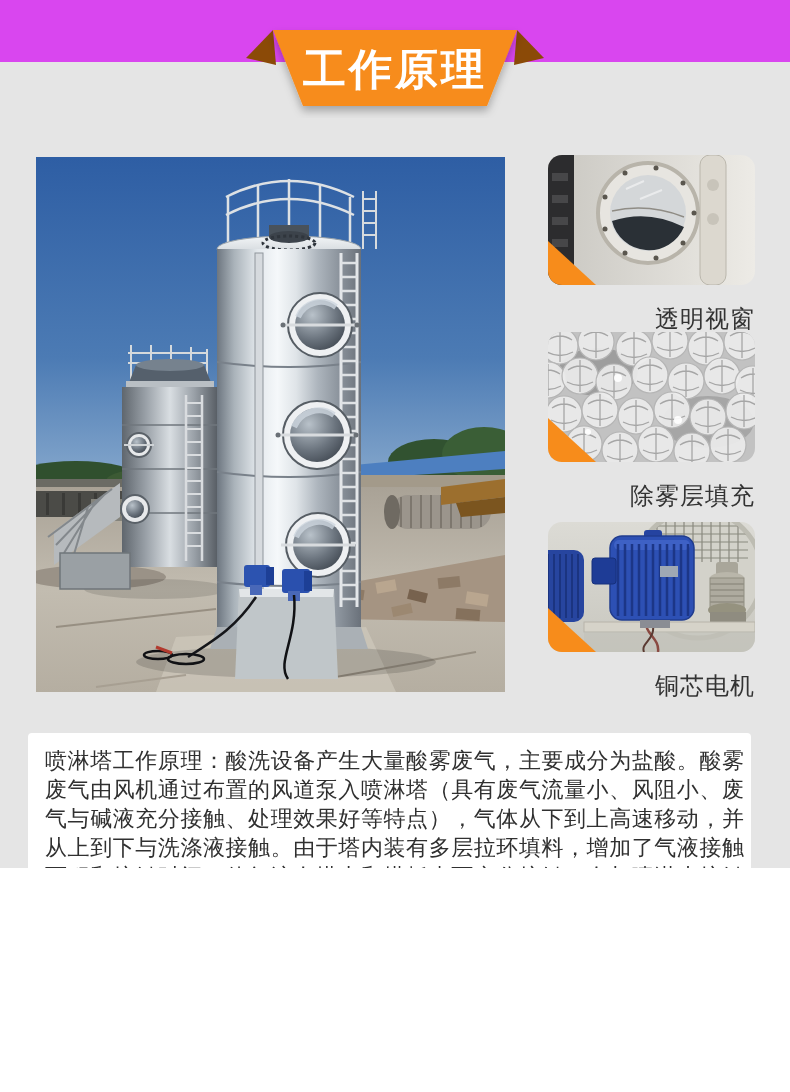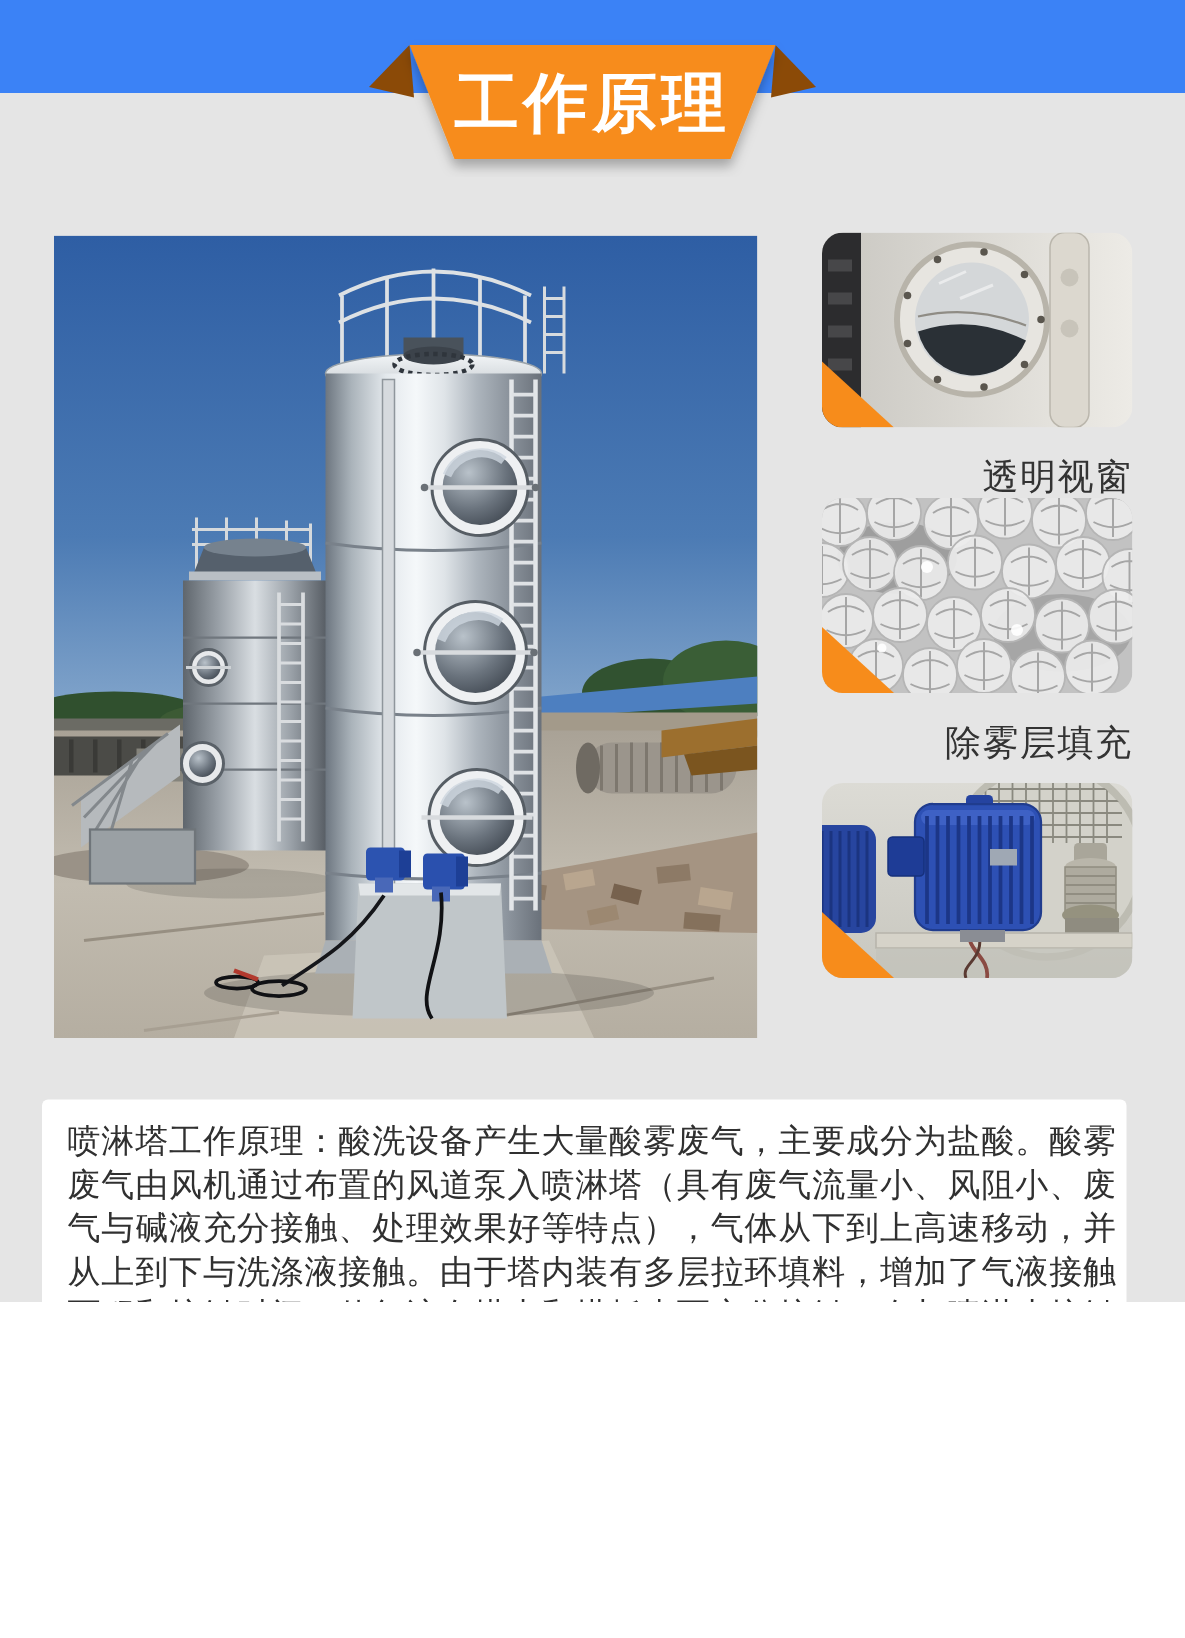--- a/index.html
+++ b/index.html
@@ -1,16 +1,16 @@
 <!DOCTYPE html>
 <html><head>
 <meta charset="utf-8">
 <style>
   html,body{margin:0;padding:0;background:#ffffff;}
-  .page{position:relative;width:790px;height:868px;background:#3b82f6;overflow:hidden;
+  .page{position:relative;width:790px;height:868px;background:#d946ef;overflow:hidden;
         font-family:"Liberation Sans",sans-serif;}
   .gray-band{position:absolute;left:0;top:62px;width:790px;height:1030px;background:#e5e5e5;}
   .ribbon-wrap{position:absolute;left:235px;top:18px;width:320px;height:100px;}
   .ribbon-title{position:absolute;left:235px;top:44px;width:320px;height:50px;line-height:50px;
         text-align:center;color:#ffffff;font-size:43px;font-weight:bold;letter-spacing:3px;}
   .photo-main{position:absolute;left:36px;top:157px;width:469px;height:535px;overflow:hidden;}
   .side-card{position:absolute;left:548px;width:207px;}
   .side-card .card-img{width:207px;height:130px;border-radius:14px;overflow:hidden;position:relative;}
   .side-card .card-caption{margin-top:20px;text-align:right;font-size:24px;color:#333333;
         line-height:28px;letter-spacing:1px;}
@@ -326,19 +326,20 @@
         <ellipse cx="179" cy="88" rx="19" ry="7" fill="#95927f"></ellipse>
         <rect x="162" y="90" width="36" height="14" fill="#8f8c80"></rect>
         <rect x="36" y="100" width="171" height="10" fill="#d6d3c9" stroke="#b7b4aa"></rect>
         <rect x="36" y="110" width="171" height="20" fill="#c2c1b9" opacity="0.6"></rect>
         <path d="M98,98 C96,112 112,116 110,130" stroke="#8a4a42" stroke-width="2.5" fill="none"></path>
         <path d="M104,98 C110,118 92,120 96,130" stroke="#5a3a32" stroke-width="2" fill="none"></path>
         <rect x="92" y="98" width="30" height="8" fill="#8a8d94"></rect>
         <polygon points="0,130 0,86 48,130" fill="#F78C1B"></polygon>
       </svg>
     </div>
+    <div class="card-caption">铜芯电机</div>
   </div>
 
   <div class="text-card">
     <p>喷淋塔工作原理：酸洗设备产生大量酸雾废气，主要成分为盐酸。酸雾废气由风机通过布置的风道泵入喷淋塔（具有废气流量小、风阻小、废气与碱液充分接触、处理效果好等特点），气体从下到上高速移动，并从上到下与洗涤液接触。由于塔内装有多层拉环填料，增加了气液接触面积和接触时间，使气液在塔内和塔板表面充分接触。在与喷淋水接触的过程中，废气中的污染物炭黑被水充分吸收，可以得到净化；废气中的气态污染物通过在喷淋水中加入一定比例使喷淋水呈碱性。在喷淋过程中，当水与尾气接触时，会发生生化反应，中和气态污染物，达到良好的处理效果。在整个废气净化过程中，设备无需清洗，所用喷淋水可循环使用，整个处理过程可自动控制，操作简单。</p>
   </div>
 
 </div>
 
 </body></html>

